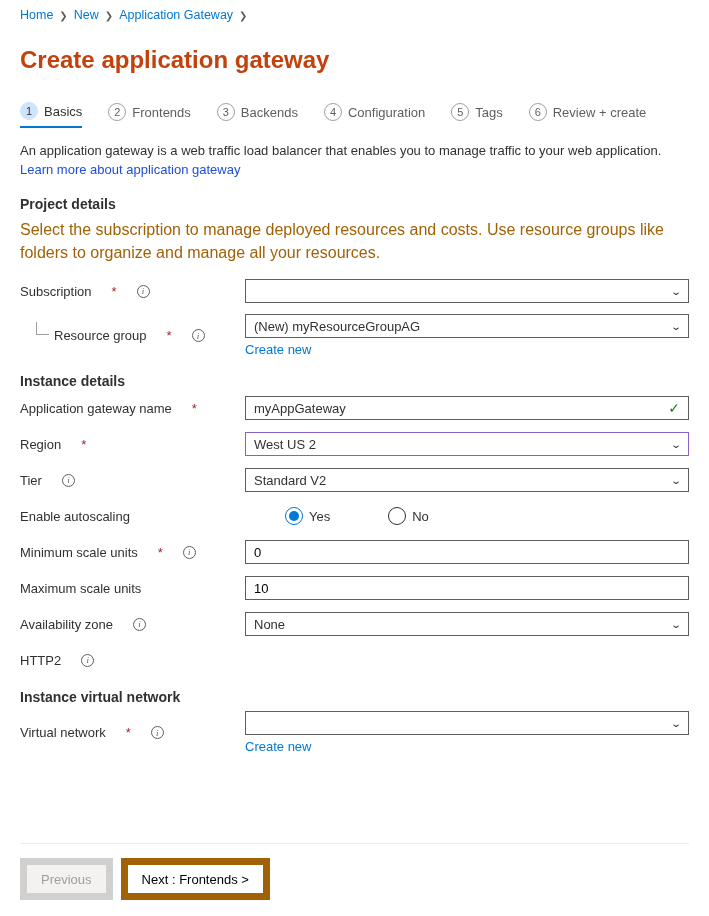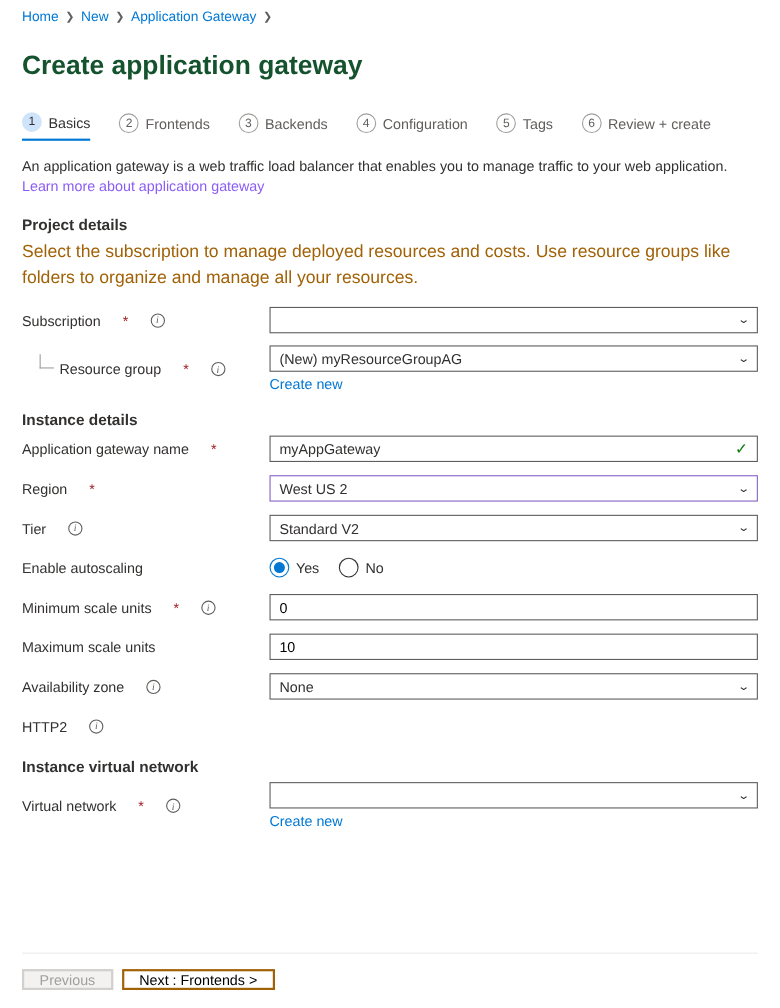--- a/index.html
+++ b/index.html
@@ -9,32 +9,32 @@
       color: #323130;
       background: #fff;
       width: 709px;
       height: 916px;
       padding: 8px 20px 20px 20px;
       position: relative;
     }
     .breadcrumb { display: flex; align-items: center; gap: 6px; font-size: 12.5px; margin-bottom: 24px; }
     .breadcrumb a { color: #0078d4; text-decoration: none; cursor: pointer; }
     .breadcrumb .sep { color: #605e5c; font-size: 10px; }
-    h1.page-title { font-size: 24px; font-weight: 600; color: #14532d; margin-bottom: 28px; }
+    h1.page-title { font-size: 24px; font-weight: 600; color: #c2410c; margin-bottom: 28px; }
     .tabs { display: flex; gap: 26px; border-bottom: none; margin-bottom: 14px; }
     .tab { display: flex; align-items: center; gap: 6px; cursor: pointer; padding-bottom: 6px; color: #605e5c; }
     .tab.active { border-bottom: 2px solid #0078d4; color: #323130; }
     .tab .num {
       display: inline-flex; align-items: center; justify-content: center;
       width: 18px; height: 18px; border-radius: 50%; font-size: 11px;
       border: 1px solid #a19f9d; color: #605e5c; background: #fff;
     }
     .tab.active .num { background: #cfe4fa; border-color: #cfe4fa; color: #323130; }
     .intro { font-size: 13px; color: #323130; margin-bottom: 16px; line-height: 1.45; }
-    .intro a, .link { color: #8b5cf6; text-decoration: none; cursor: pointer; }
+    .intro a, .link { color: #1d4ed8; text-decoration: none; cursor: pointer; }
     h2.section { font-size: 14px; font-weight: 600; margin-top: 16px; margin-bottom: 6px; }
     .section-desc { font-size: 16px; color: #a16207; line-height: 1.45; margin-bottom: 14px; }
     .form-row { display: flex; align-items: center; margin-bottom: 10px; min-height: 26px; }
     .form-label { width: 225px; flex-shrink: 0; display: flex; align-items: center; gap: 20px; font-size: 13px; }
     .form-label.indented { padding-left: 34px; position: relative; }
     .form-label.indented::before {
       content: ""; position: absolute; left: 16px; top: -6px; width: 12px; height: 12px;
       border-left: 1px solid #a19f9d; border-bottom: 1px solid #a19f9d;
     }
     .req { color: #a4262c; }
@@ -48,36 +48,36 @@
       width: 100%; height: 24px; border: 1px solid #605e5c; padding: 0 8px;
       font-size: 13px; background: #fff; outline: none; font-family: inherit;
       display: flex; align-items: center; justify-content: space-between; cursor: pointer;
     }
     .select.highlight { border-color: #8661c5; }
     .text-input { cursor: text; }
     .chevron { font-size: 10px; color: #323130; transform: scaleX(1.4); }
     .checkmark { color: #107c10; font-size: 14px; }
     .create-link { font-size: 13px; color: #0078d4; margin-top: 4px; display: inline-block; cursor: pointer; }
     .radio-group { display: flex; gap: 18px; align-items: center; }
-    .radio { display: flex; align-items: center; gap: 6px; cursor: pointer; }
+    .radio { display: flex; align-items: center; gap: 6px; cursor: pointer; margin-left: 40px; }
     .radio-circle {
       width: 18px; height: 18px; border: 1px solid #323130; border-radius: 50%;
       display: flex; align-items: center; justify-content: center;
     }
     .radio.selected .radio-circle { border-color: #0078d4; }
     .radio.selected .radio-circle::after {
       content: ""; width: 10px; height: 10px; background: #0078d4; border-radius: 50%;
     }
     .footer {
       position: absolute; bottom: 16px; left: 20px; right: 20px;
       border-top: 1px solid #edebe9; padding-top: 14px;
       display: flex; gap: 8px;
     }
     .btn {
-      height: 19px; padding: 0 14px; font-size: 13px; border: 2px solid #a16207;
+      height: 42px; padding: 0 14px; font-size: 13px; border: 7px solid #a16207;
       background: #fff; cursor: pointer; font-family: inherit;
     }
     .btn.disabled { background: #f3f2f1; color: #a19f9d; border-color: #d2d0ce; cursor: default; }
   </style>
 </head>
 <body>
 
 <nav class="breadcrumb">
   <a>Home</a>
   <span class="sep">❯</span>

